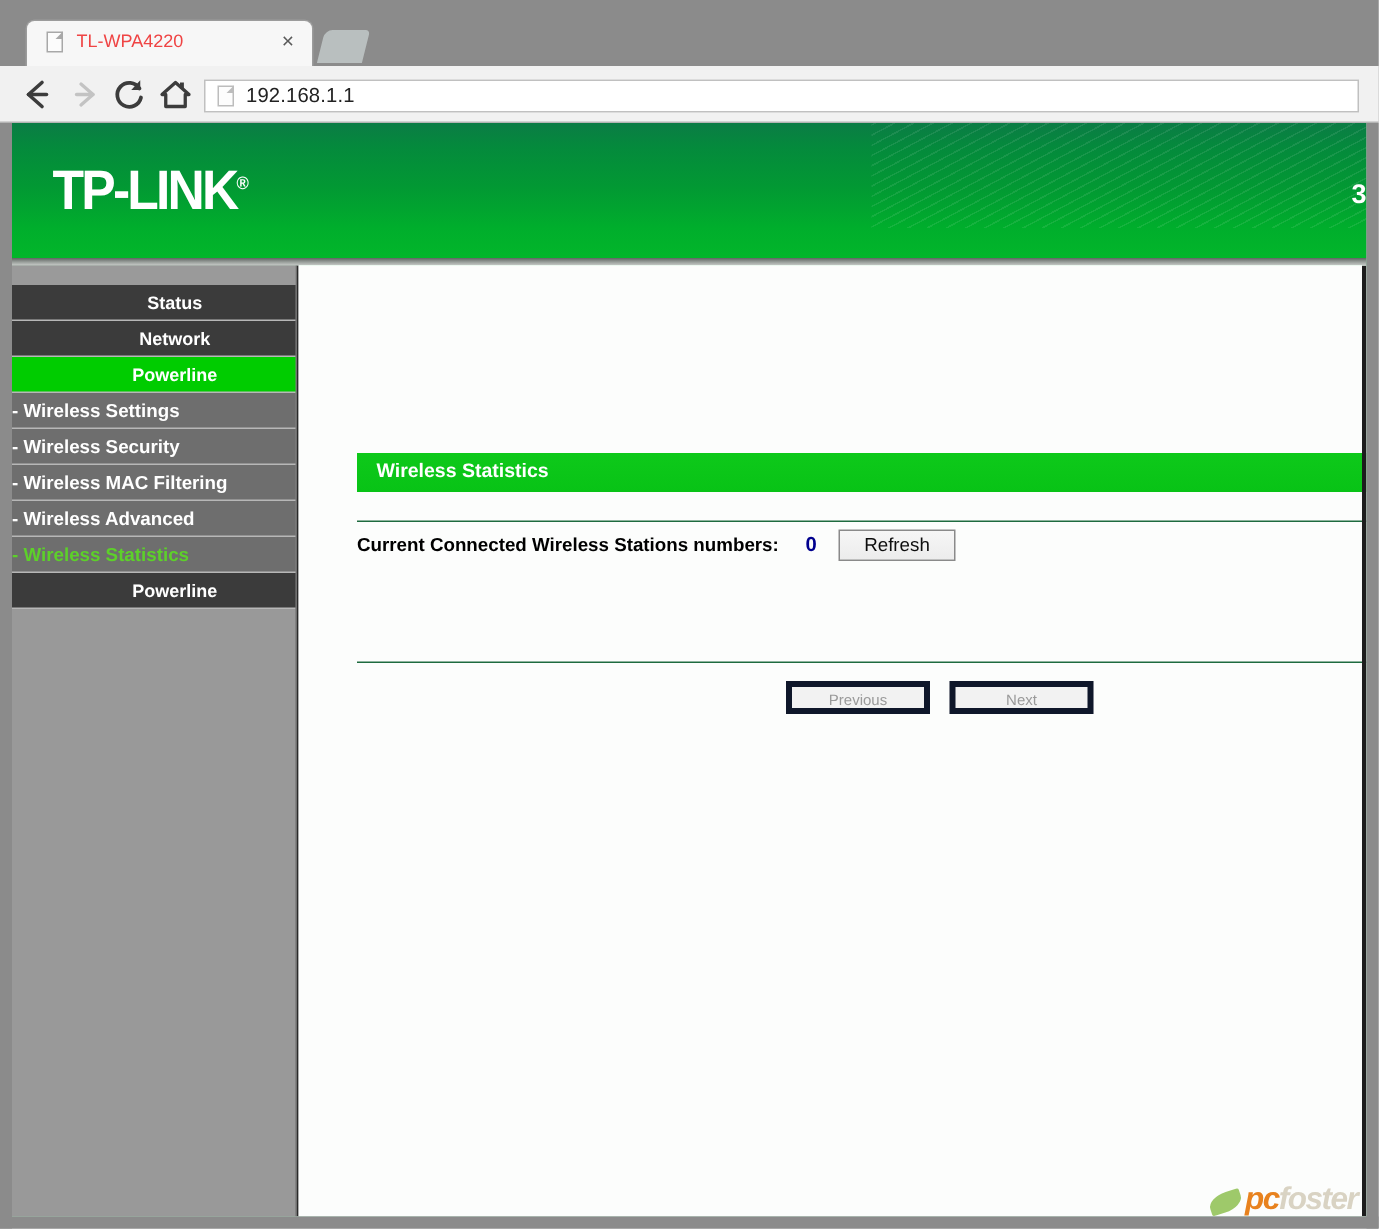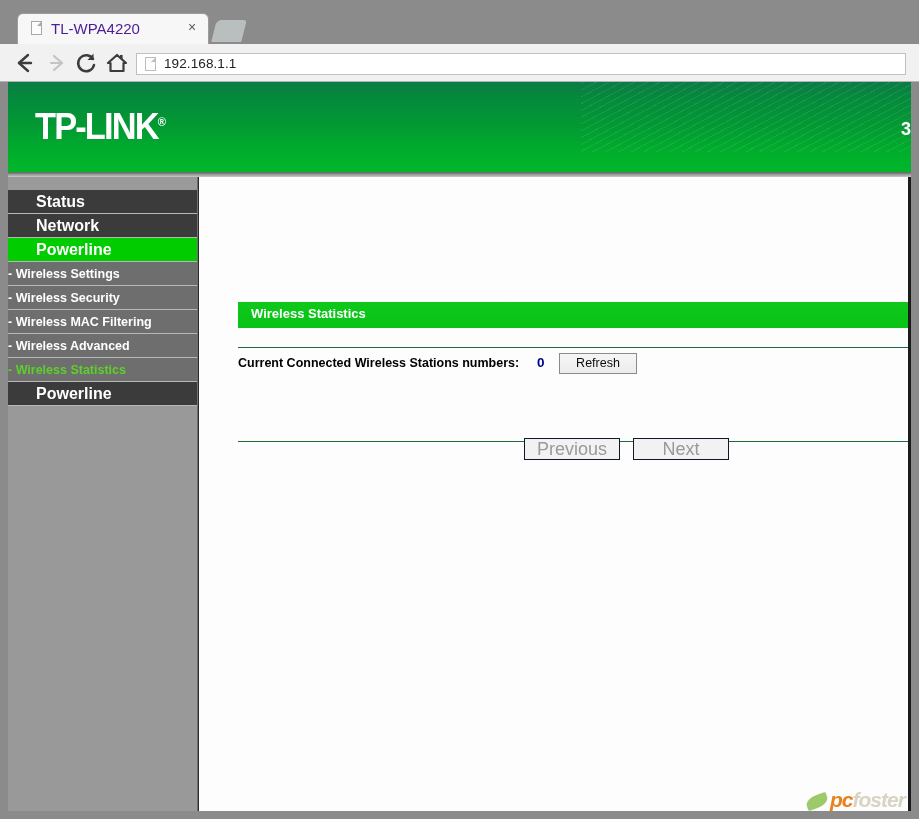--- a/index.html
+++ b/index.html
@@ -59,22 +59,22 @@
     position: absolute;
     right: -1px; top: -1px;
     border-width: 0 0 5px 5px;
     border-style: solid;
     border-color: transparent transparent #a8a8a8 transparent;
   }
   #tab-title {
     position: absolute;
     left: 33px; top: 6px;
     width: 130px;
-    font-size: 15px;
-    color: #4c1d95;
+    font-size: 12px;
+    color: #ef4444;
     white-space: nowrap;
     overflow: hidden;
   }
   #tab-close {
     position: absolute;
     right: 9px; top: 6px;
     width: 14px; height: 15px;
     font-size: 14px;
     line-height: 15px;
     color: #5a5a5a;
@@ -239,22 +239,23 @@
     box-sizing: border-box;
     border-bottom: 1px solid #b7b7b7;
     cursor: pointer;
     white-space: nowrap;
     overflow: hidden;
   }
   .menu-item.top {
     background: #3b3b3b;
     color: #ffffff;
     font-weight: bold;
-    font-size: 16px;
+    font-size: 12px;
     padding-left: 28px;
+    text-align: center;
   }
   .menu-item.sub {
     background: #6e6e6e;
     color: #ffffff;
     font-weight: bold;
     font-size: 12.5px;
   }
   .menu-item.active-top {
     background: #00cc00;
     color: #ffffff;
@@ -335,26 +336,26 @@
     box-sizing: border-box;
     font-size: 12.5px;
     color: #0d0d0d;
     text-align: center;
     line-height: 19px;
     cursor: pointer;
   }
 
   .page-nav-button {
     position: absolute;
-    top: 261px;
+    top: 277px;
     height: 22px;
     background: #f2f2f2;
-    border: 1px solid #0f172a;
-    box-sizing: border-box;
-    font-size: 18px;
+    border: 4px solid #0f172a;
+    box-sizing: border-box;
+    font-size: 10px;
     color: #9a9a9a;
     text-align: center;
     line-height: 20px;
     cursor: default;
   }
   #previous-button { left: 325px; width: 96px; }
   #next-button     { left: 434px; width: 96px; }
 
   
   #watermark {

